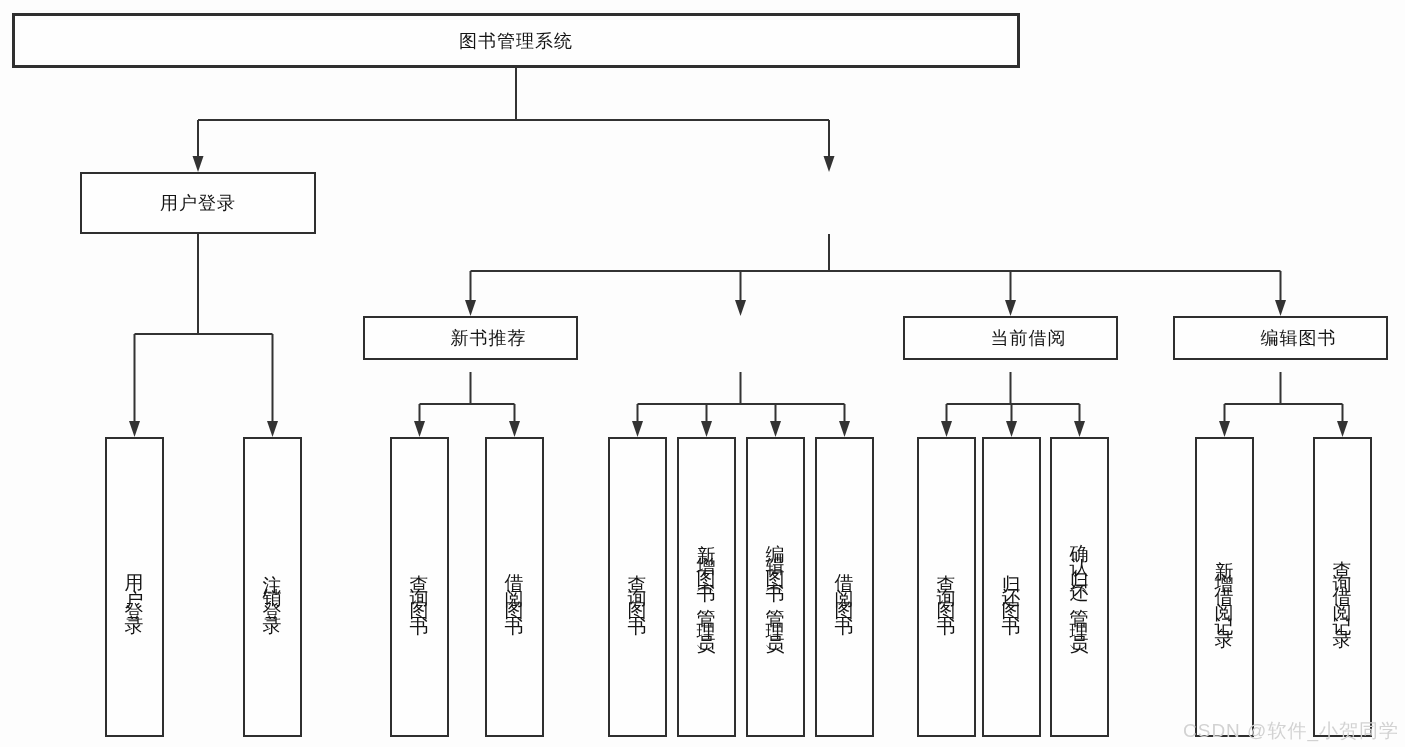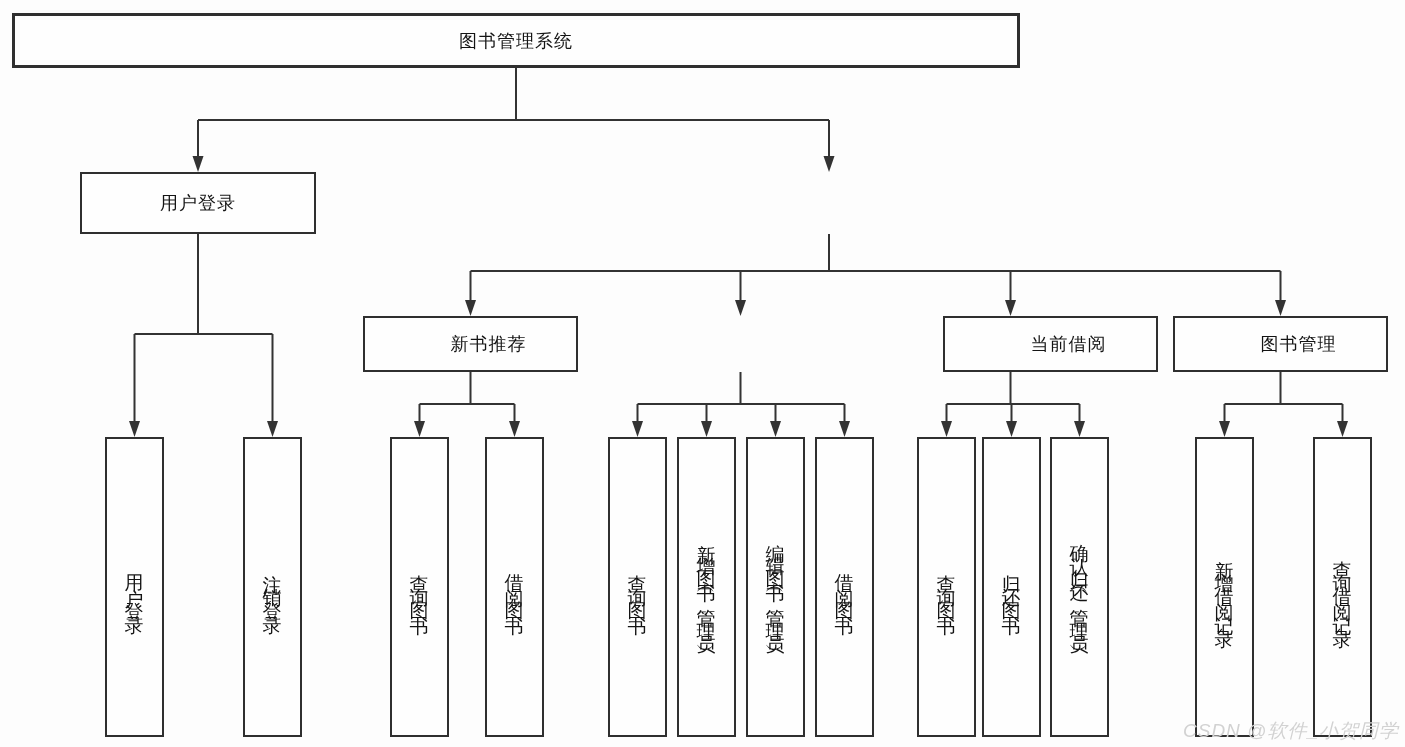--- a/index.html
+++ b/index.html
@@ -31,24 +31,24 @@
     justify-content: center;
     z-index: 2;
   }
 
   .hbox { font-size: 18px; letter-spacing: 1px; }
 
   .root-box    { left: 12px;  top: 13px;  width: 1008px; height: 55px; border-width: 3px; }
   .l2-user     { left: 80px;  top: 172px; width: 236px;  height: 62px; }
   .l2-book     { left: 711px; top: 172px; width: 236px;  height: 62px; }
 
-  .l3 { top: 316px; width: 215px; height: 56px; padding-left: 36px; }
+  .l3 { top: 316px; width: 215px; height: 44px; padding-left: 36px; }
   .l3-newrec  { left: 363px; }
   .l3-borrow  { left: 633px; }
-  .l3-current { left: 943px; align-items: center; }
+  .l3-current { left: 903px; align-items: center; }
   .l3-records { left: 1173px; }
 
   .vbox {
     top: 437px;
     width: 59px;
     height: 300px;
     font-size: 19px;
   }
   .vbox span {
     writing-mode: vertical-rl;
@@ -76,21 +76,20 @@
 
   .watermark {
     position: absolute;
     left: 1183px;
     top: 718px;
     z-index: 5;
     font-size: 19px;
     letter-spacing: 1px;
     color: #d2d2d2;
     white-space: nowrap;
-    font-style: italic;
   }
 </style>
 </head>
 <body>
 
 <div class="canvas">
 
   <svg class="connectors" viewBox="0 0 1405 747" xmlns="http://www.w3.org/2000/svg">
     <g stroke="#333333" stroke-width="2" fill="none">
 
@@ -146,21 +145,21 @@
     <span>注销登录</span>
   </div>
 
   <div class="box hbox l3 l3-newrec">
     <span>新书推荐</span>
   </div>
   <div class="box hbox l3 l3-current">
     <span>当前借阅</span>
   </div>
   <div class="box hbox l3 l3-records">
-    <span>图书管理</span>
+    <span>编辑图书</span>
   </div>
 
   <div class="box vbox v-nbr-query">
     <span>查询图书</span>
   </div>
   <div class="box vbox v-nbr-borrow">
     <span>借阅图书</span>
   </div>
 
   <div class="box vbox v-bb-query">

